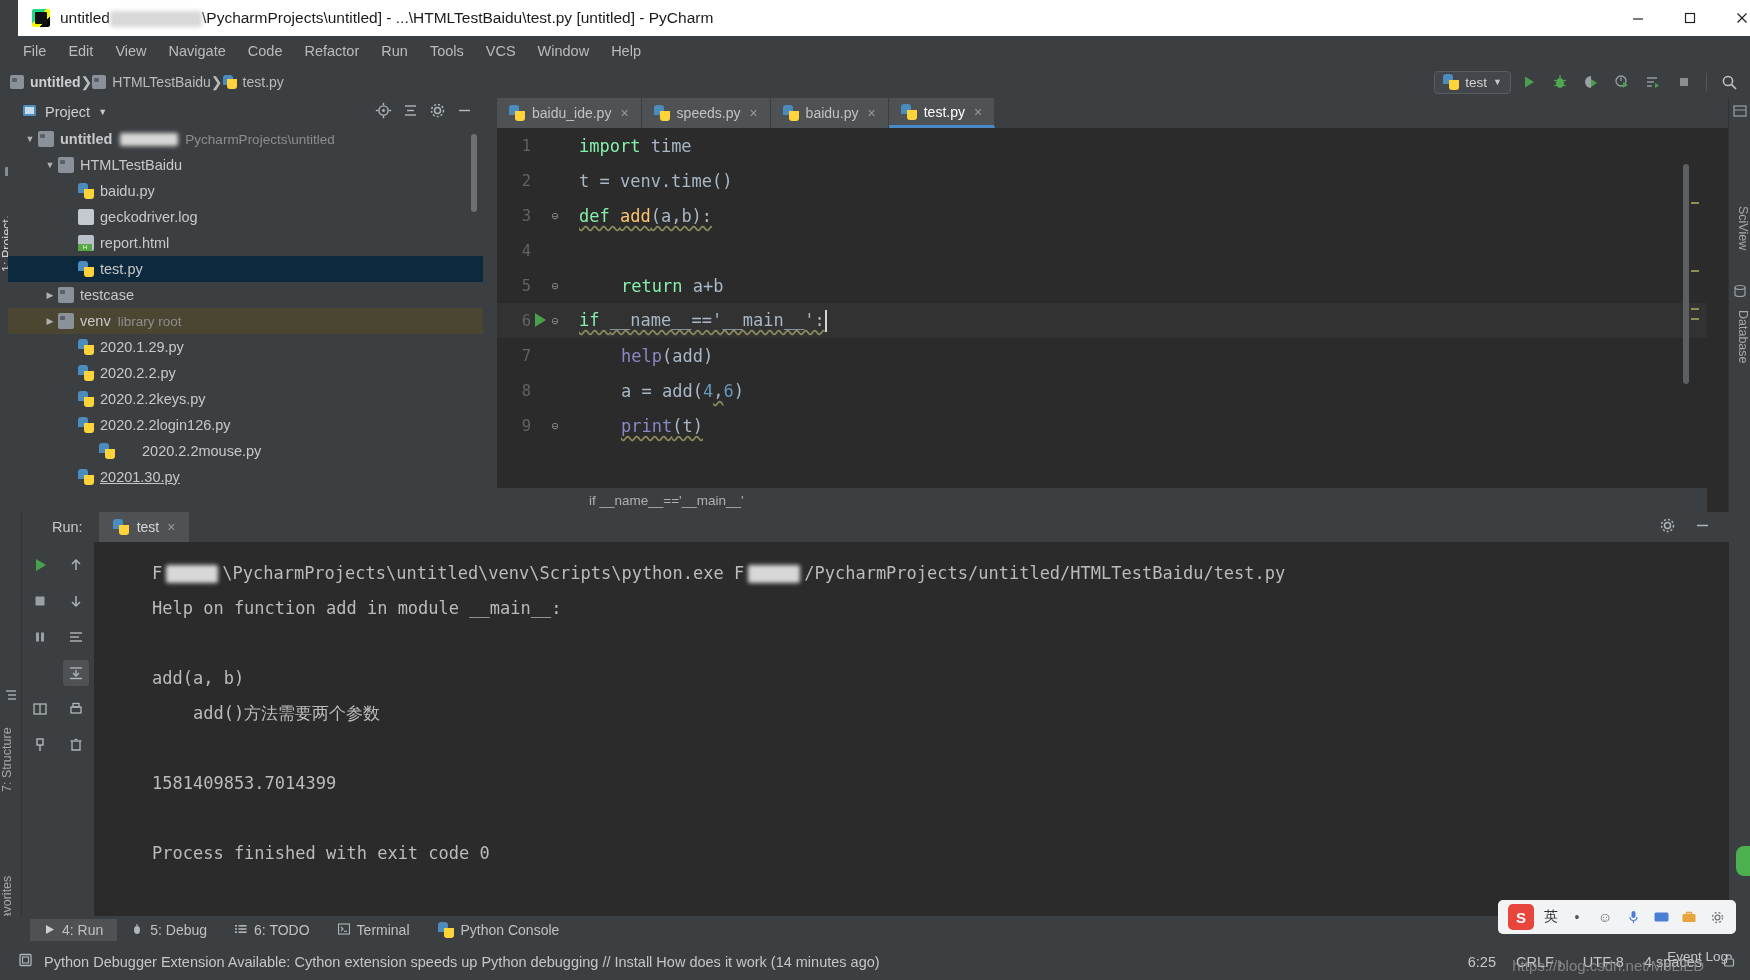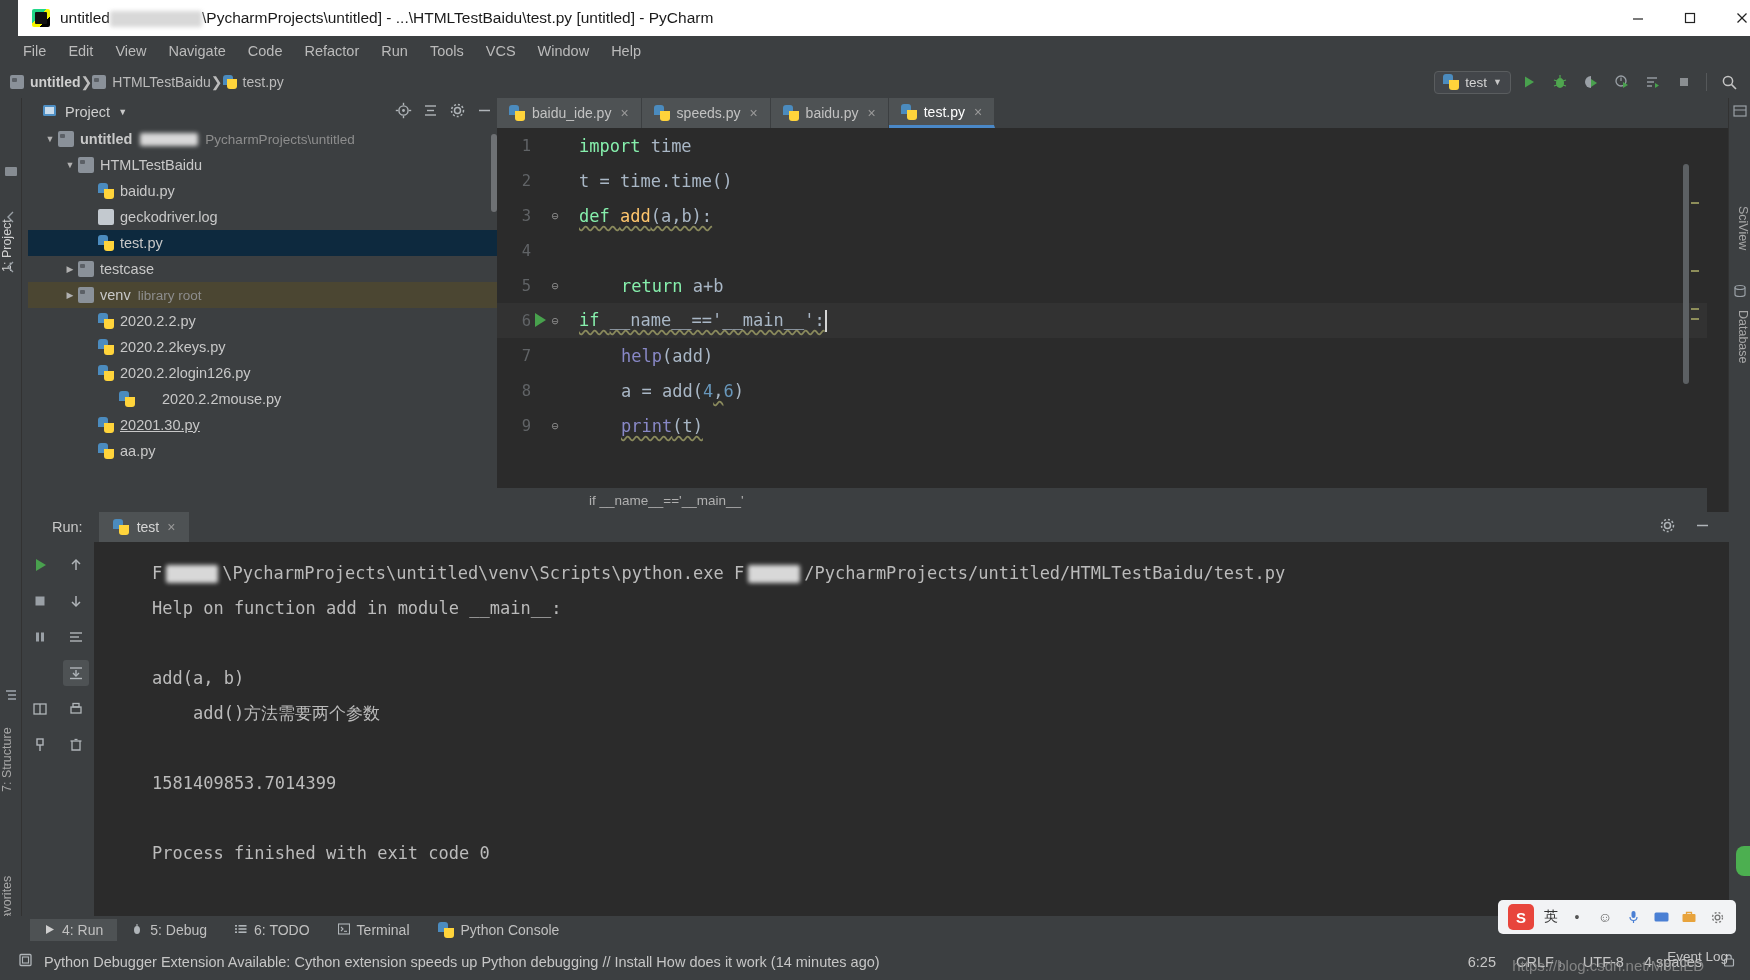--- a/index.html
+++ b/index.html
@@ -66,21 +66,21 @@
     writing-mode: vertical-rl; transform: rotate(180deg); text-align:center;
     white-space:nowrap;
   }
   .vtab.project { top:108px; height:80px; color:#d2d2d2; }
   .vtab.structure { top:610px; height:104px; }
   .vtab.favorites { top:758px; height:104px; }
   .strip-icon { position:absolute; left:4px; width:14px; height:14px; }
 
   
   .project-panel {
-    position:absolute; left:28px; top:98px; width:475px; height:414px; background:#5eead4;
+    position:absolute; left:8px; top:98px; width:475px; height:414px; background:#5eead4;
   }
   .pp-header {
     height:28px; display:flex; align-items:center; padding-left:14px; gap:8px;
     background:#3c3f41;
   }
   .pp-title { font-size:14.5px; color:#cfcfcf; }
   .pp-header-right { margin-left:auto; display:flex; align-items:center; gap:10px; padding-right:10px; }
   .tree { position:absolute; left:0; top:28px; width:475px; height:386px;
           background:#3c3f41; overflow:hidden; }
   .tnode {
@@ -440,39 +440,49 @@
         <div class="tnode" style="padding-left: 54px;">
           <span class="arrow"></span>
           <span class="fico py-ico"></span>
           <span class="lbl">baidu.py</span>
         </div>
         <div class="tnode" style="padding-left: 54px;">
           <span class="arrow"></span>
           <span class="fico log-ico"></span>
           <span class="lbl">geckodriver.log</span>
         </div>
+        <div class="tnode" style="padding-left: 54px;">
+          <span class="arrow"></span>
+          <span class="fico html-ico"></span>
+          <span class="lbl">report.html</span>
+        </div>
         <div class="tnode sel" style="padding-left: 54px;">
           <span class="arrow"></span>
           <span class="fico py-ico"></span>
           <span class="lbl">test.py</span>
         </div>
         <div class="tnode" style="padding-left: 34px;">
           <span class="arrow">▶</span>
           <span class="fico folder-ico"></span>
           <span class="lbl">testcase</span>
         </div>
         <div class="tnode hl" style="padding-left: 34px;">
           <span class="arrow">▶</span>
           <span class="fico folder-ico"></span>
           <span class="lbl">venv</span>
           <span class="sub">library root</span>
         </div>
         <div class="tnode" style="padding-left: 54px;">
           <span class="arrow"></span>
           <span class="fico py-ico"></span>
+          <span class="lbl">2020.1.29.py</span>
+        </div>
+        <div class="tnode" style="padding-left: 54px;">
+          <span class="arrow"></span>
+          <span class="fico py-ico"></span>
           <span class="lbl">2020.2.2.py</span>
         </div>
         <div class="tnode" style="padding-left: 54px;">
           <span class="arrow"></span>
           <span class="fico py-ico"></span>
           <span class="lbl">2020.2.2keys.py</span>
         </div>
         <div class="tnode" style="padding-left: 54px;">
           <span class="arrow"></span>
           <span class="fico py-ico"></span>
@@ -480,25 +490,20 @@
         </div>
         <div class="tnode" style="padding-left: 54px; gap: 21px;">
           <span class="arrow"></span>
           <span class="fico py-ico"></span>
           <span class="lbl">2020.2.2mouse.py</span>
         </div>
         <div class="tnode" style="padding-left: 54px; text-decoration: underline;">
           <span class="arrow"></span>
           <span class="fico py-ico"></span>
           <span class="lbl">20201.30.py</span>
-        </div>
-        <div class="tnode" style="padding-left: 54px;">
-          <span class="arrow"></span>
-          <span class="fico py-ico"></span>
-          <span class="lbl">aa.py</span>
         </div>
       </div>
     <div class="tree-scroll"></div>
   </div>
 
   <div class="editor-area">
     <div class="tabs" id="tabs-host">
         <div class="tab">
           <span class="py-ico"></span>
           <span>baidu_ide.py</span>
@@ -525,21 +530,21 @@
 
       <div class="code-line">
         <span class="ln">1</span>
         <span class="fold"></span>
         <span class="codetext"><span class="k-orange">import</span><span class="k-white"> time</span></span>
       </div>
 
       <div class="code-line">
         <span class="ln">2</span>
         <span class="fold"></span>
-        <span class="codetext k-white">t = time.time()</span>
+        <span class="codetext k-white">t = venv.time()</span>
       </div>
 
       <div class="code-line">
         <span class="ln">3</span>
         <span class="fold">⊖</span>
         <span class="codetext sq"><span class="k-orange">def </span><span class="k-func">add</span><span class="k-white">(a,b):</span></span>
       </div>
 
       <div class="code-line">
         <span class="ln">4</span>

